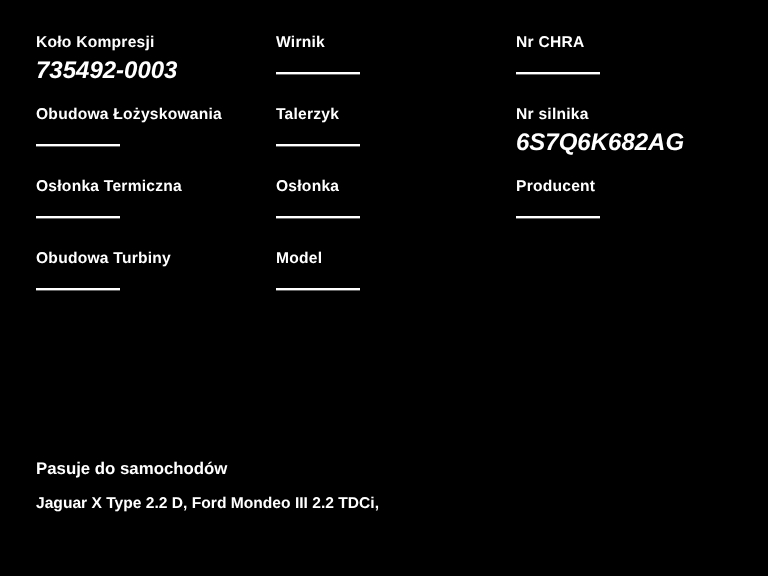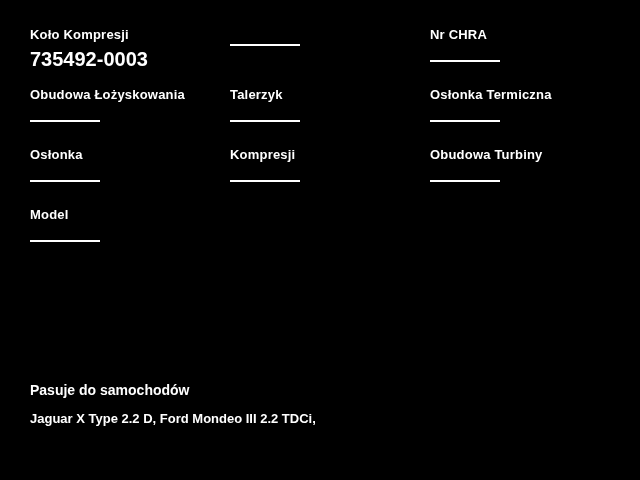--- a/index.html
+++ b/index.html
@@ -26,20 +26,21 @@
     line-height: 16px;
     letter-spacing: 0.2px;
     white-space: nowrap;
   }
   .field-value {
     font-size: 20px;
     font-weight: bold;
     line-height: 24px;
     margin-top: 4px;
     white-space: nowrap;
+    font-style: italic;
   }
   .placeholder-line {
     width: 70px;
     height: 2px;
     background: #ffffff;
     margin-top: 17px;
   }
   .compat {
     position: absolute;
     left: 30px;
@@ -63,51 +64,56 @@
 <body>
 
 <div class="spec-grid">
 
   <div class="field">
     <div class="field-label">Koło Kompresji</div>
     <div class="field-value">735492-0003</div>
   </div>
 
   <div class="field">
+    <div class="field-label">Wirnik</div>
     <div class="placeholder-line"></div>
   </div>
 
   <div class="field">
     <div class="field-label">Nr CHRA</div>
     <div class="placeholder-line"></div>
   </div>
 
   <div class="field">
     <div class="field-label">Obudowa Łożyskowania</div>
     <div class="placeholder-line"></div>
   </div>
 
   <div class="field">
     <div class="field-label">Talerzyk</div>
     <div class="placeholder-line"></div>
   </div>
 
+  <div class="field">
+    <div class="field-label">Nr silnika</div>
+    <div class="field-value">6S7Q6K682AG</div>
+  </div>
 
   <div class="field">
     <div class="field-label">Osłonka Termiczna</div>
     <div class="placeholder-line"></div>
   </div>
 
   <div class="field">
     <div class="field-label">Osłonka</div>
     <div class="placeholder-line"></div>
   </div>
 
   <div class="field">
-    <div class="field-label">Kompresji</div>
+    <div class="field-label">Producent</div>
     <div class="placeholder-line"></div>
   </div>
 
 
   <div class="field">
     <div class="field-label">Obudowa Turbiny</div>
     <div class="placeholder-line"></div>
   </div>
 
   <div class="field">

